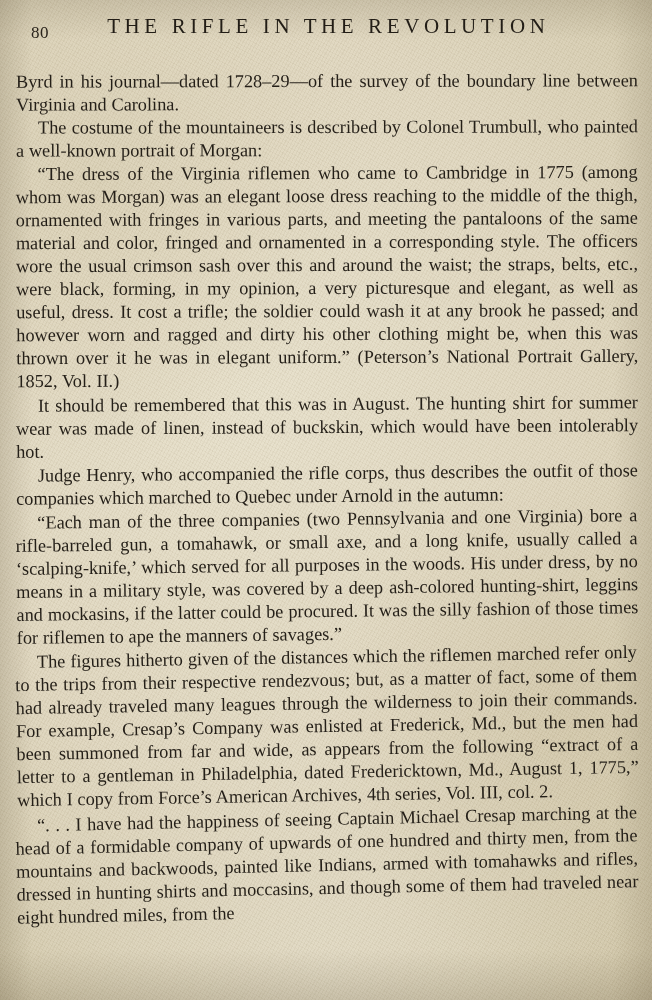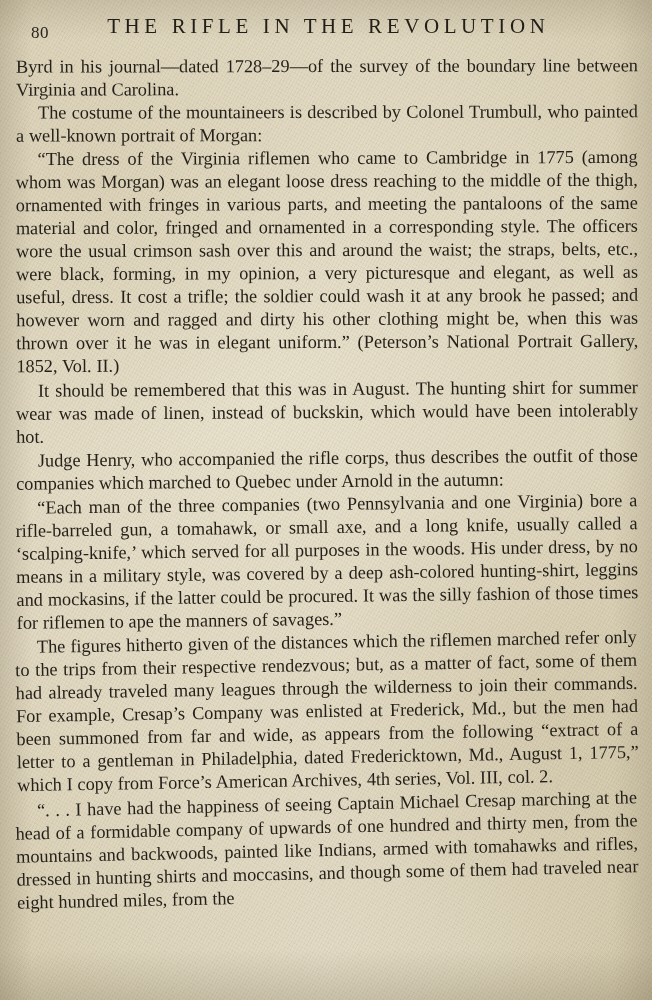--- a/index.html
+++ b/index.html
@@ -88,21 +88,21 @@
     letter-spacing: 4.6px;
     text-indent: 4.6px;
     color: #221d16;
     white-space: nowrap;
   }
 
   
   .body-block {
     position: absolute;
     left: 16px;
-    top: 55px;
+    top: 70px;
     width: 622px;
   }
 
   p.para {
     margin: 0;
     font-size: 18.3px;
     line-height: 23.05px;
     text-align: justify;
     text-justify: inter-word;
     color: #241f18;

